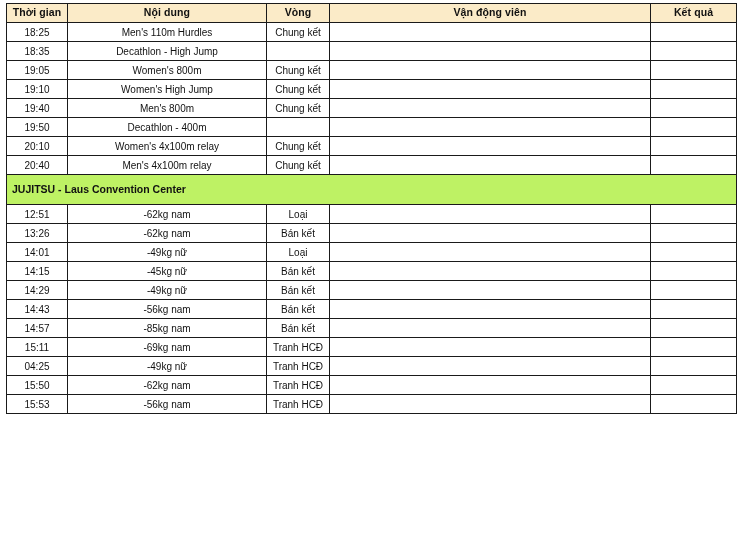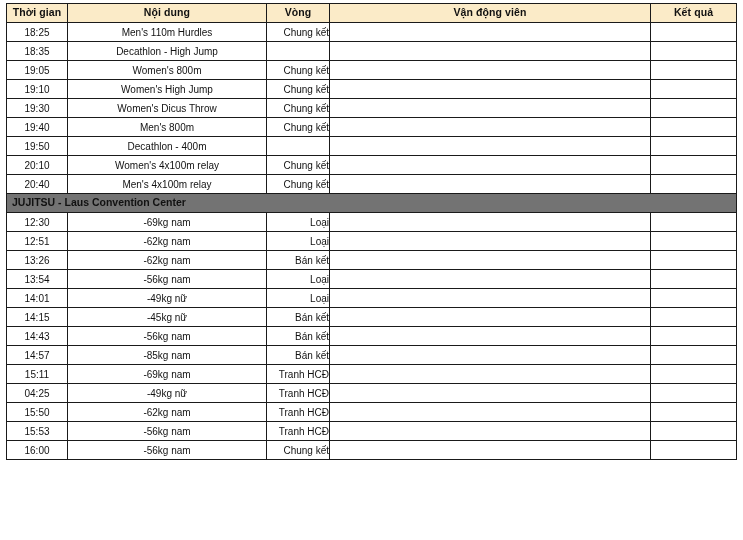--- a/index.html
+++ b/index.html
@@ -66,36 +66,36 @@
   td.time {
     text-align: center;
     font-size: 10px;
   }
   td.event {
     text-align: center;
     padding-left: 4px;
     font-size: 10px;
   }
   td.round {
-    text-align: right;
+    text-align: center;
     font-size: 10px;
   }
   td.athlete,
   td.result {
     background: #ffffff;
   }
 
   
   tr.section-row td {
     text-align: left;
     font-weight: bold;
     font-size: 10.5px;
     padding-left: 5px;
-    height: 19px;
-    background: #737373;
+    height: 30px;
+    background: #bef264;
   }
 
   
   .footer {
     position: absolute;
     left: 0;
     right: 0;
     top: 540px;
     text-align: center;
     font-size: 8.5px;
@@ -148,27 +148,20 @@
           <td class="result"></td>
         </tr>
         <tr>
           <td class="time">19:10</td>
           <td class="event">Women's High Jump</td>
           <td class="round">Chung kết</td>
           <td class="athlete"></td>
           <td class="result"></td>
         </tr>
         <tr>
-          <td class="time">19:30</td>
-          <td class="event">Women's Dicus Throw</td>
-          <td class="round">Chung kết</td>
-          <td class="athlete"></td>
-          <td class="result"></td>
-        </tr>
-        <tr>
           <td class="time">19:40</td>
           <td class="event">Men's 800m</td>
           <td class="round">Chung kết</td>
           <td class="athlete"></td>
           <td class="result"></td>
         </tr>
         <tr>
           <td class="time">19:50</td>
           <td class="event">Decathlon - 400m</td>
           <td class="round"></td>
@@ -186,62 +179,55 @@
           <td class="time">20:40</td>
           <td class="event">Men's 4x100m relay</td>
           <td class="round">Chung kết</td>
           <td class="athlete"></td>
           <td class="result"></td>
         </tr>
         <tr class="section-row">
           <td colspan="5">JUJITSU - Laus Convention Center</td>
         </tr>
         <tr>
-          <td class="time">12:30</td>
-          <td class="event">-69kg nam</td>
-          <td class="round">Loại</td>
-          <td class="athlete"></td>
-          <td class="result"></td>
-        </tr>
-        <tr>
           <td class="time">12:51</td>
           <td class="event">-62kg nam</td>
           <td class="round">Loại</td>
           <td class="athlete"></td>
           <td class="result"></td>
         </tr>
         <tr>
           <td class="time">13:26</td>
           <td class="event">-62kg nam</td>
           <td class="round">Bán kết</td>
           <td class="athlete"></td>
           <td class="result"></td>
         </tr>
         <tr>
-          <td class="time">13:54</td>
-          <td class="event">-56kg nam</td>
-          <td class="round">Loại</td>
-          <td class="athlete"></td>
-          <td class="result"></td>
-        </tr>
-        <tr>
           <td class="time">14:01</td>
           <td class="event">-49kg nữ</td>
           <td class="round">Loại</td>
           <td class="athlete"></td>
           <td class="result"></td>
         </tr>
         <tr>
           <td class="time">14:15</td>
           <td class="event">-45kg nữ</td>
           <td class="round">Bán kết</td>
           <td class="athlete"></td>
           <td class="result"></td>
         </tr>
         <tr>
+          <td class="time">14:29</td>
+          <td class="event">-49kg nữ</td>
+          <td class="round">Bán kết</td>
+          <td class="athlete"></td>
+          <td class="result"></td>
+        </tr>
+        <tr>
           <td class="time">14:43</td>
           <td class="event">-56kg nam</td>
           <td class="round">Bán kết</td>
           <td class="athlete"></td>
           <td class="result"></td>
         </tr>
         <tr>
           <td class="time">14:57</td>
           <td class="event">-85kg nam</td>
           <td class="round">Bán kết</td>
@@ -269,25 +255,18 @@
           <td class="athlete"></td>
           <td class="result"></td>
         </tr>
         <tr>
           <td class="time">15:53</td>
           <td class="event">-56kg nam</td>
           <td class="round">Tranh HCĐ</td>
           <td class="athlete"></td>
           <td class="result"></td>
         </tr>
-        <tr>
-          <td class="time">16:00</td>
-          <td class="event">-56kg nam</td>
-          <td class="round">Chung kết</td>
-          <td class="athlete"></td>
-          <td class="result"></td>
-        </tr>
       </tbody>
   </table>
 
   <div class="footer">Trang 4/6</div>
 
 </div>
 
 </body></html>

